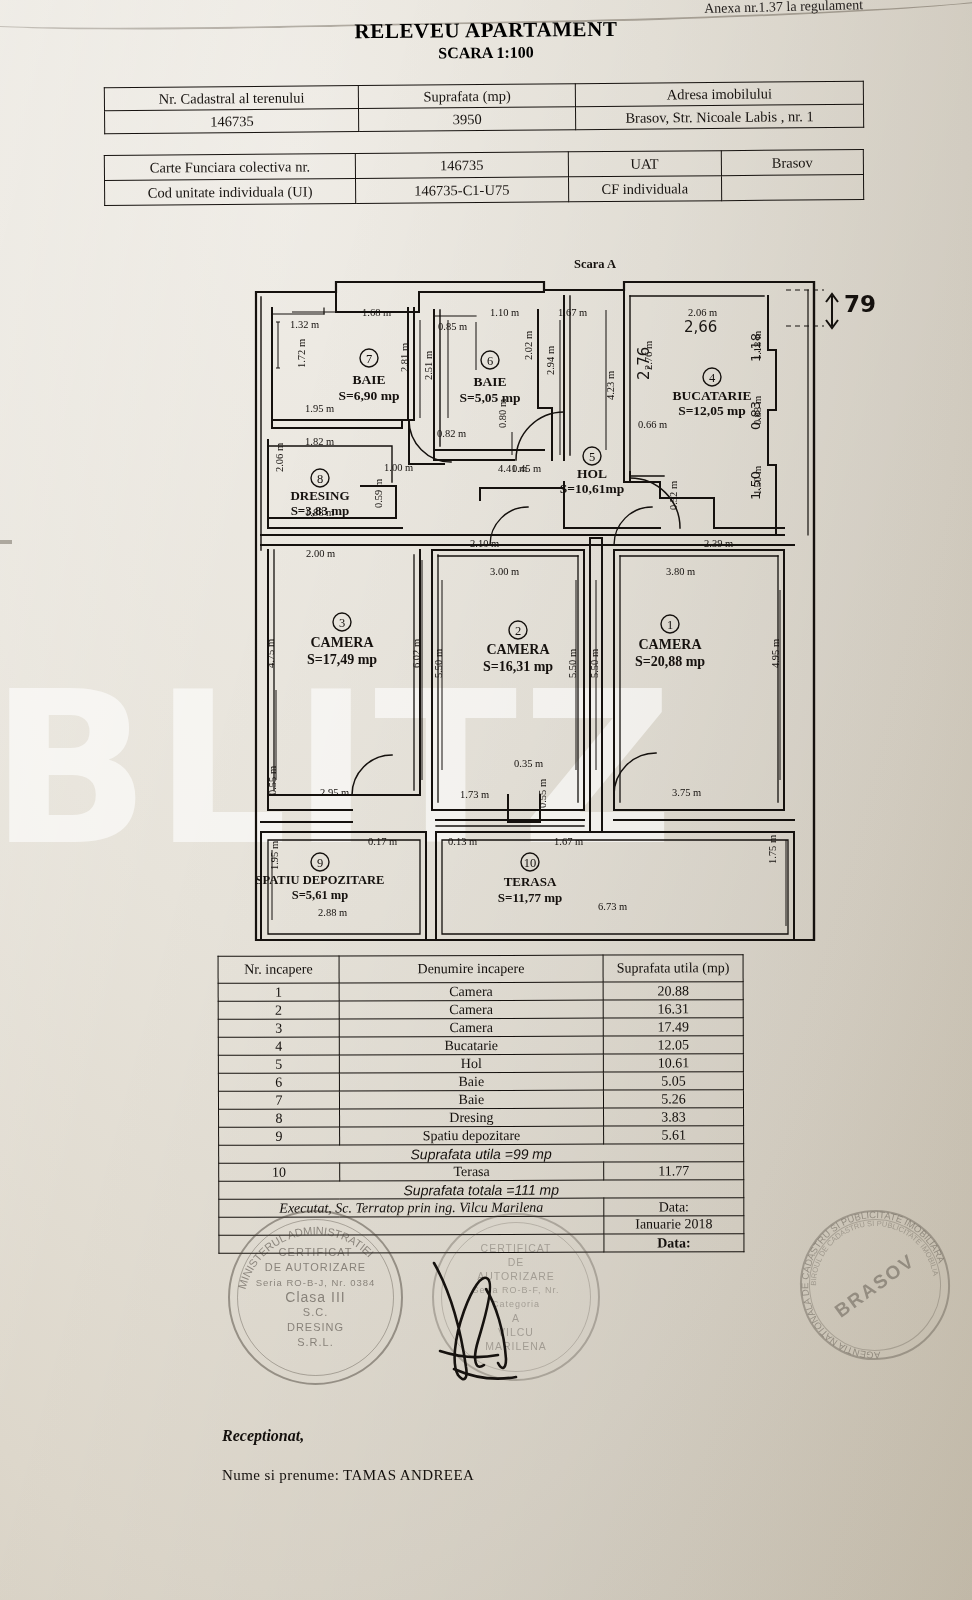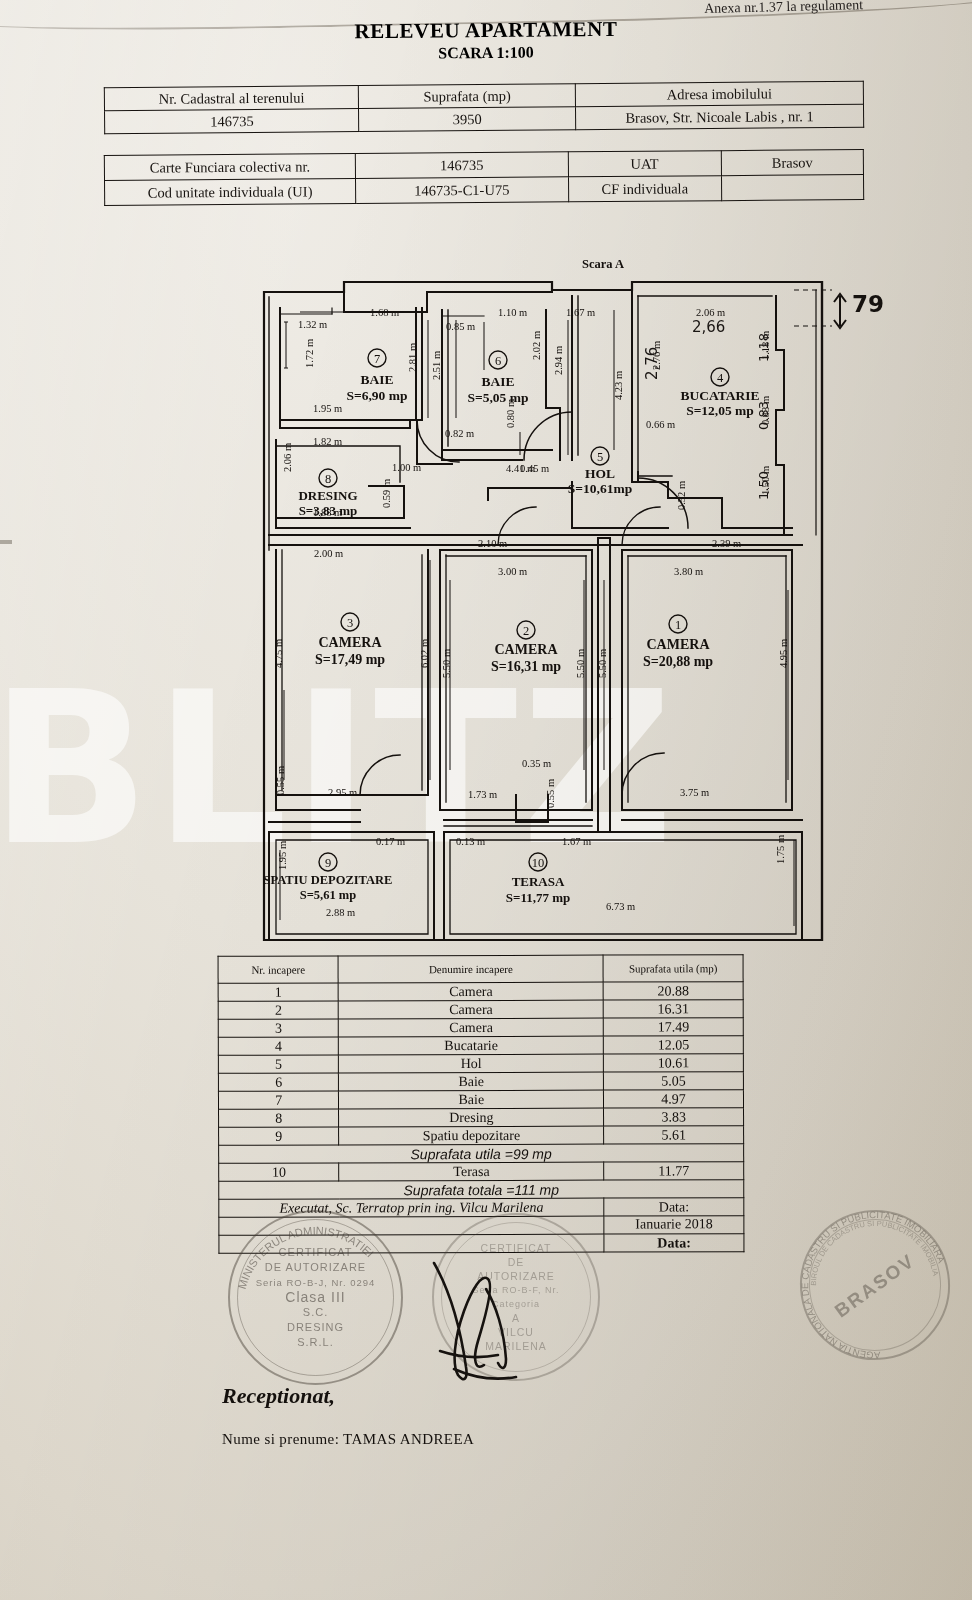--- a/index.html
+++ b/index.html
@@ -72,53 +72,53 @@
   }
   #tbl-land td{height:18px;}
   #tbl-cf{
     position:absolute;left:104px;top:152px;width:760px;
     transform:rotate(-.45deg);
   }
   #tbl-cf td{height:20px;}
   .tl{text-align:left;padding-left:12px;}
 
   
-  #plan{position:absolute;left:16px;top:250px;width:820px;height:700px;padding-left:16px;}
+  #plan{position:absolute;left:8px;top:250px;width:820px;height:700px;padding-left:16px;}
   #plan svg{display:block;}
 
   
   #tbl-rooms{
     position:absolute;left:218px;top:955px;width:526px;
     border-collapse:collapse;
     transform:rotate(-.18deg);
   }
   #tbl-rooms td,#tbl-rooms th{
     border:1px solid #14100d;font-size:14px;text-align:center;
     padding:0 3px;height:17px;color:#14100d;font-weight:normal;
   }
-  #tbl-rooms th{font-size:11px;height:26px;}
+  #tbl-rooms th{font-size:14px;height:26px;}
   .col-nr{width:118px;}
   .col-name{width:270px;margin-left:42px;}
   .col-area{width:138px;}
   .sumrow td{
     text-align:left;font-style:italic;font-weight:bold;font-size:15px;
     padding-left:8px;height:21px;font-family:"Liberation Sans",sans-serif;
   }
   .execrow td{
     text-align:left;font-style:italic;font-weight:bold;font-size:16px;
     padding-left:8px;height:26px;
   }
   .execrow td.dt{text-align:center;font-style:normal;font-size:16px;}
   .bigcell{height:150px;}
   .datecell{vertical-align:top;padding-top:16px;font-size:15px;}
   .recep td{text-align:left;height:40px;font-size:15px;}
 
   
   #recep-wrap{position:absolute;left:222px;top:1383px;width:530px;color:#14100d;}
-  #recep-title{font-style:italic;font-weight:bold;font-size:22px;}
+  #recep-title{font-style:italic;font-weight:bold;font-size:16px;margin-top:44px;}
   #recep-sub{font-size:14px;margin-top:-3px;letter-spacing:.1px;opacity:.88;}
   #recep-name{font-size:15px;margin-top:22px;letter-spacing:.4px;}
 
   
   .stamp{position:absolute;border-radius:50%;pointer-events:none;}
   .stamp .ring{
     position:absolute;inset:0;border-radius:50%;
     border:2px solid rgba(70,62,52,.55);
   }
   .stamp .ring2{position:absolute;inset:9px;border-radius:50%;border:1px solid rgba(70,62,52,.42);}
@@ -473,21 +473,21 @@
         <td>10.61</td>
       </tr>
   <tr>
         <td>6</td>
         <td>Baie</td>
         <td>5.05</td>
       </tr>
   <tr>
         <td>7</td>
         <td>Baie</td>
-        <td>4.97</td>
+        <td>5.26</td>
       </tr>
   <tr>
         <td>8</td>
         <td>Dresing</td>
         <td>3.83</td>
       </tr>
   <tr>
         <td>9</td>
         <td>Spatiu depozitare</td>
         <td>5.61</td>
@@ -522,21 +522,21 @@
   <div id="recep-title">Receptionat,</div>
   <div id="recep-name">Nume si prenume: TAMAS ANDREEA</div>
 </div>
 
 <div class="stamp" id="stamp1">
   <div class="ring"></div>
     <div class="ring2"></div>
   <div class="body">
     <div>CERTIFICAT</div>
     <div>DE AUTORIZARE</div>
-    <div style="font-size:9.5px">Seria RO-B-J, Nr. 0294</div>
+    <div style="font-size:9.5px">Seria RO-B-J, Nr. 0384</div>
     <div style="font-size:14px">Clasa III</div>
     <div>S.C.</div>
     <div>DRESING</div>
     <div>S.R.L.</div>
   </div>
   <svg class="arcword" viewBox="0 0 175 175">
     <defs>
         <path id="arc1" d="M 16,88 A 72,72 0 0 1 159,88"></path>
       </defs>
     <text font-size="11" fill="rgba(60,54,46,.6)" font-family="Liberation Sans, sans-serif">

